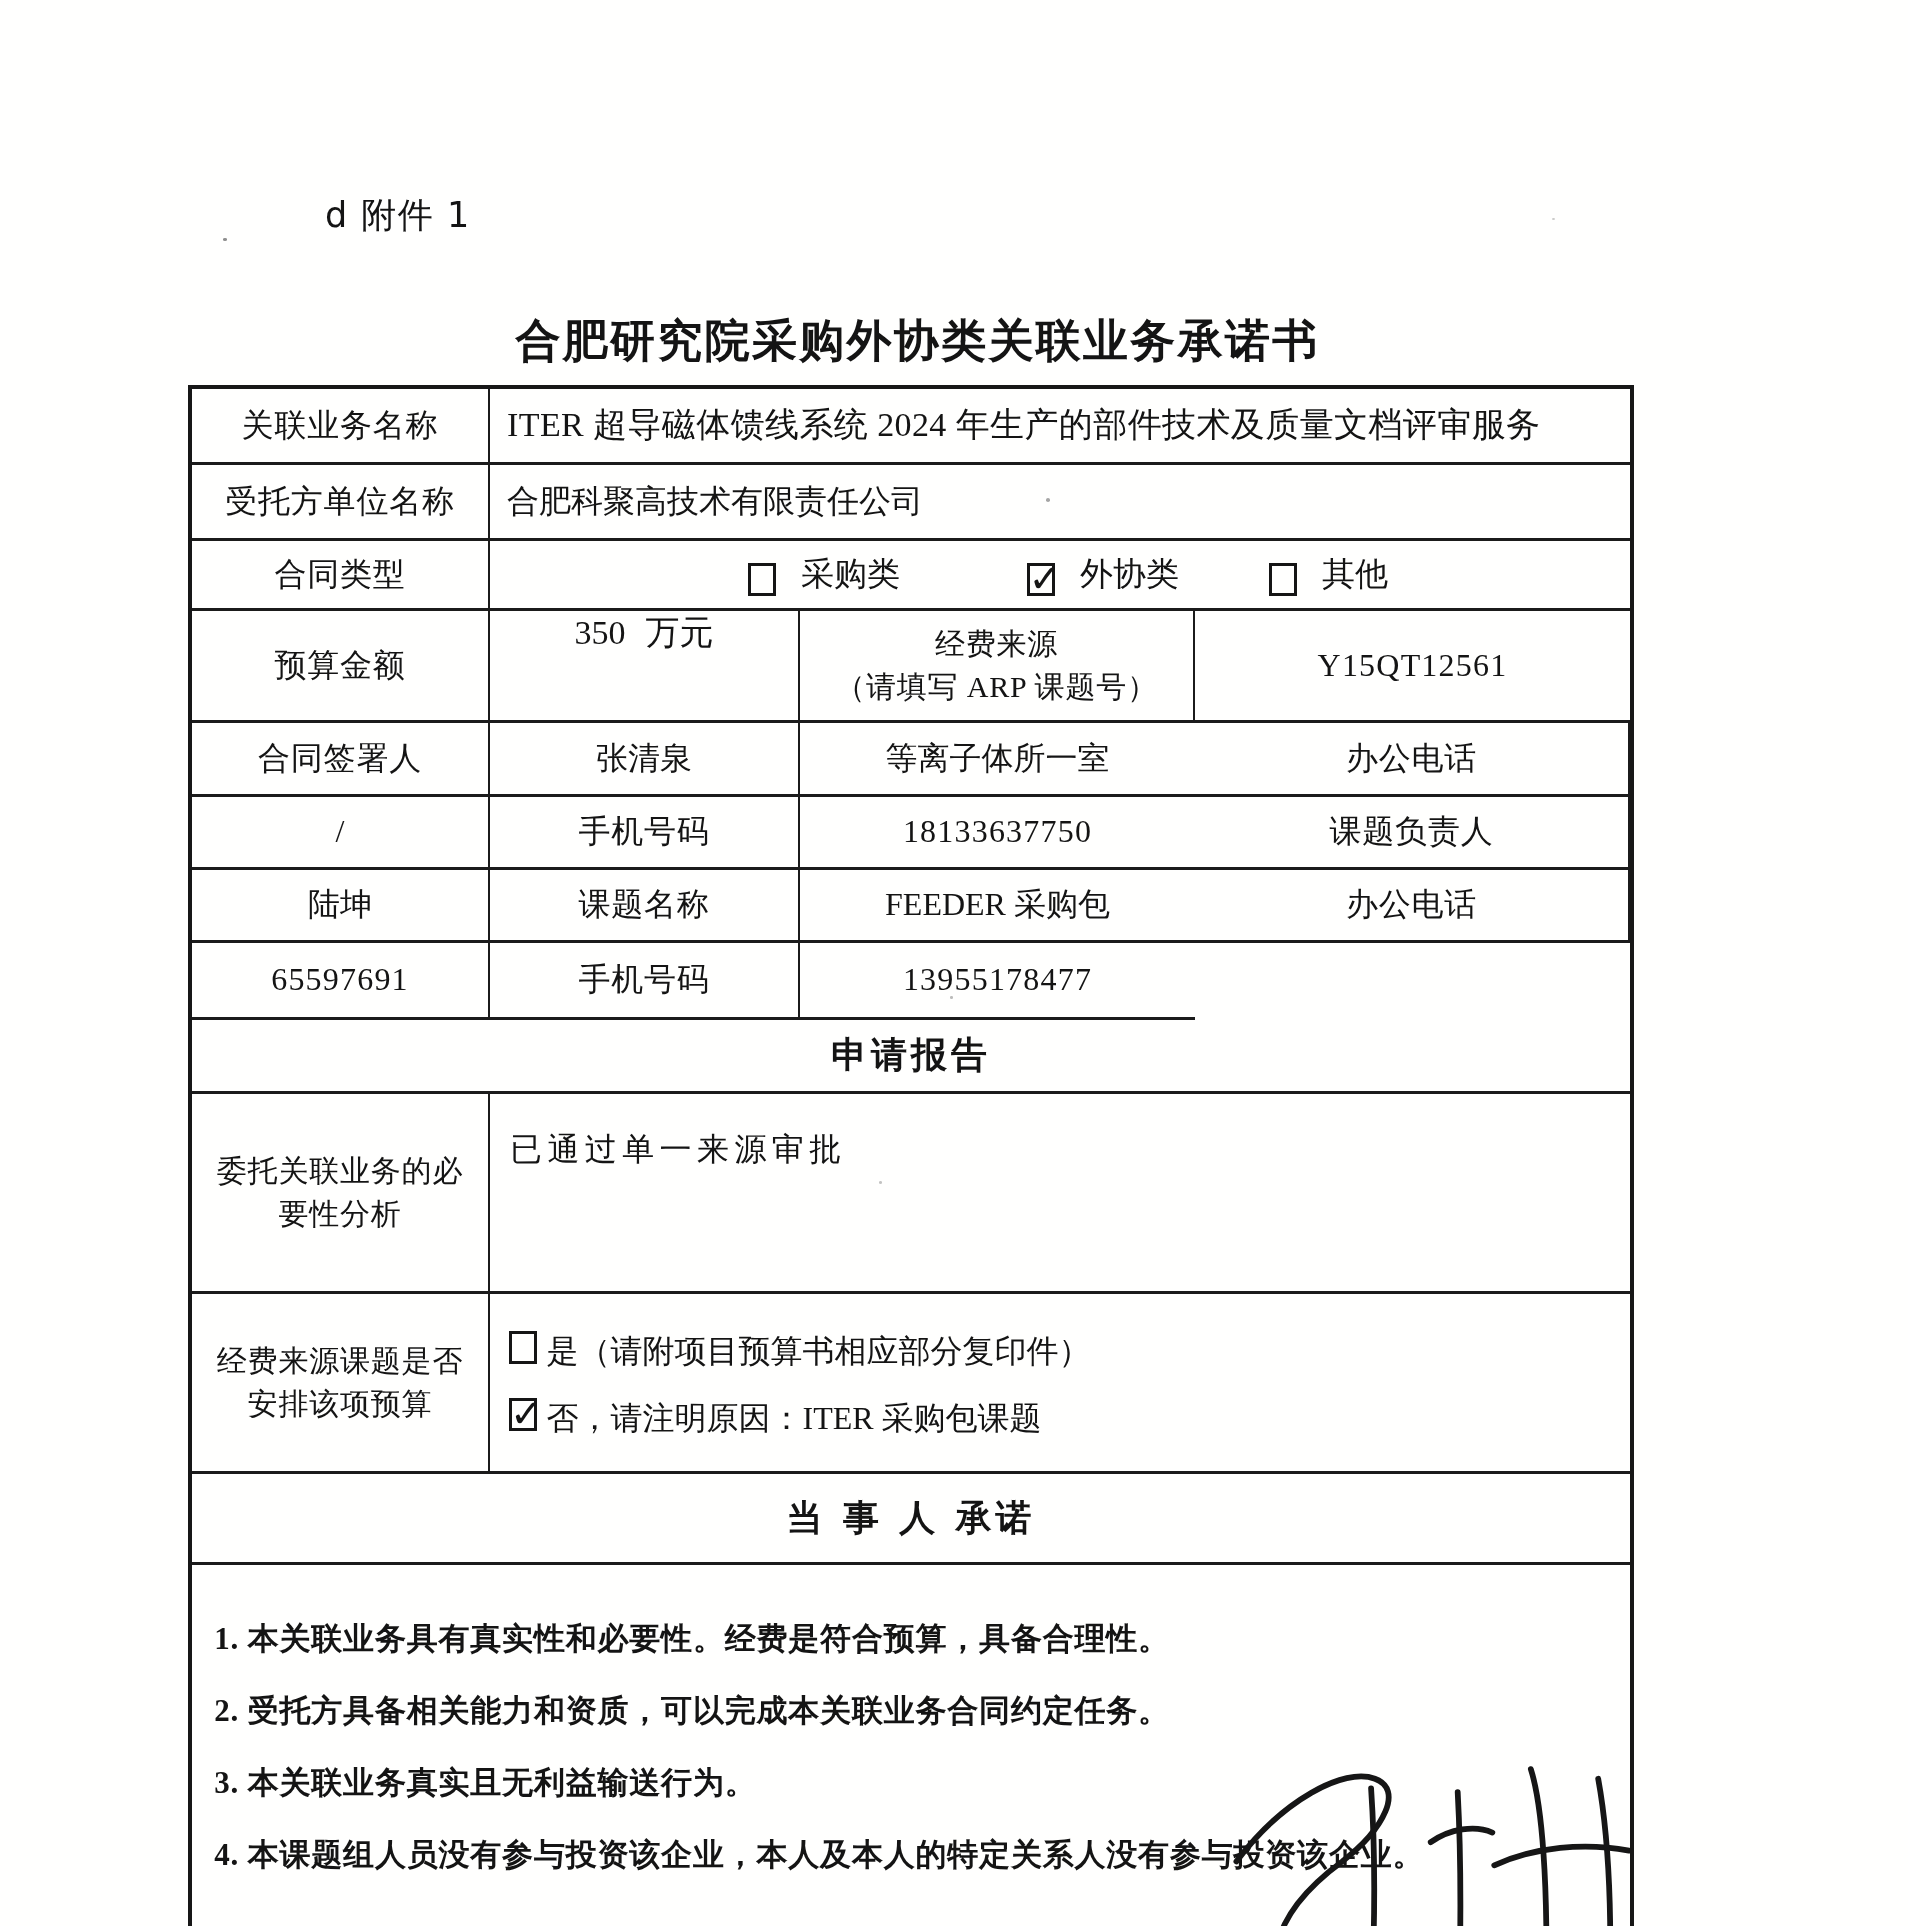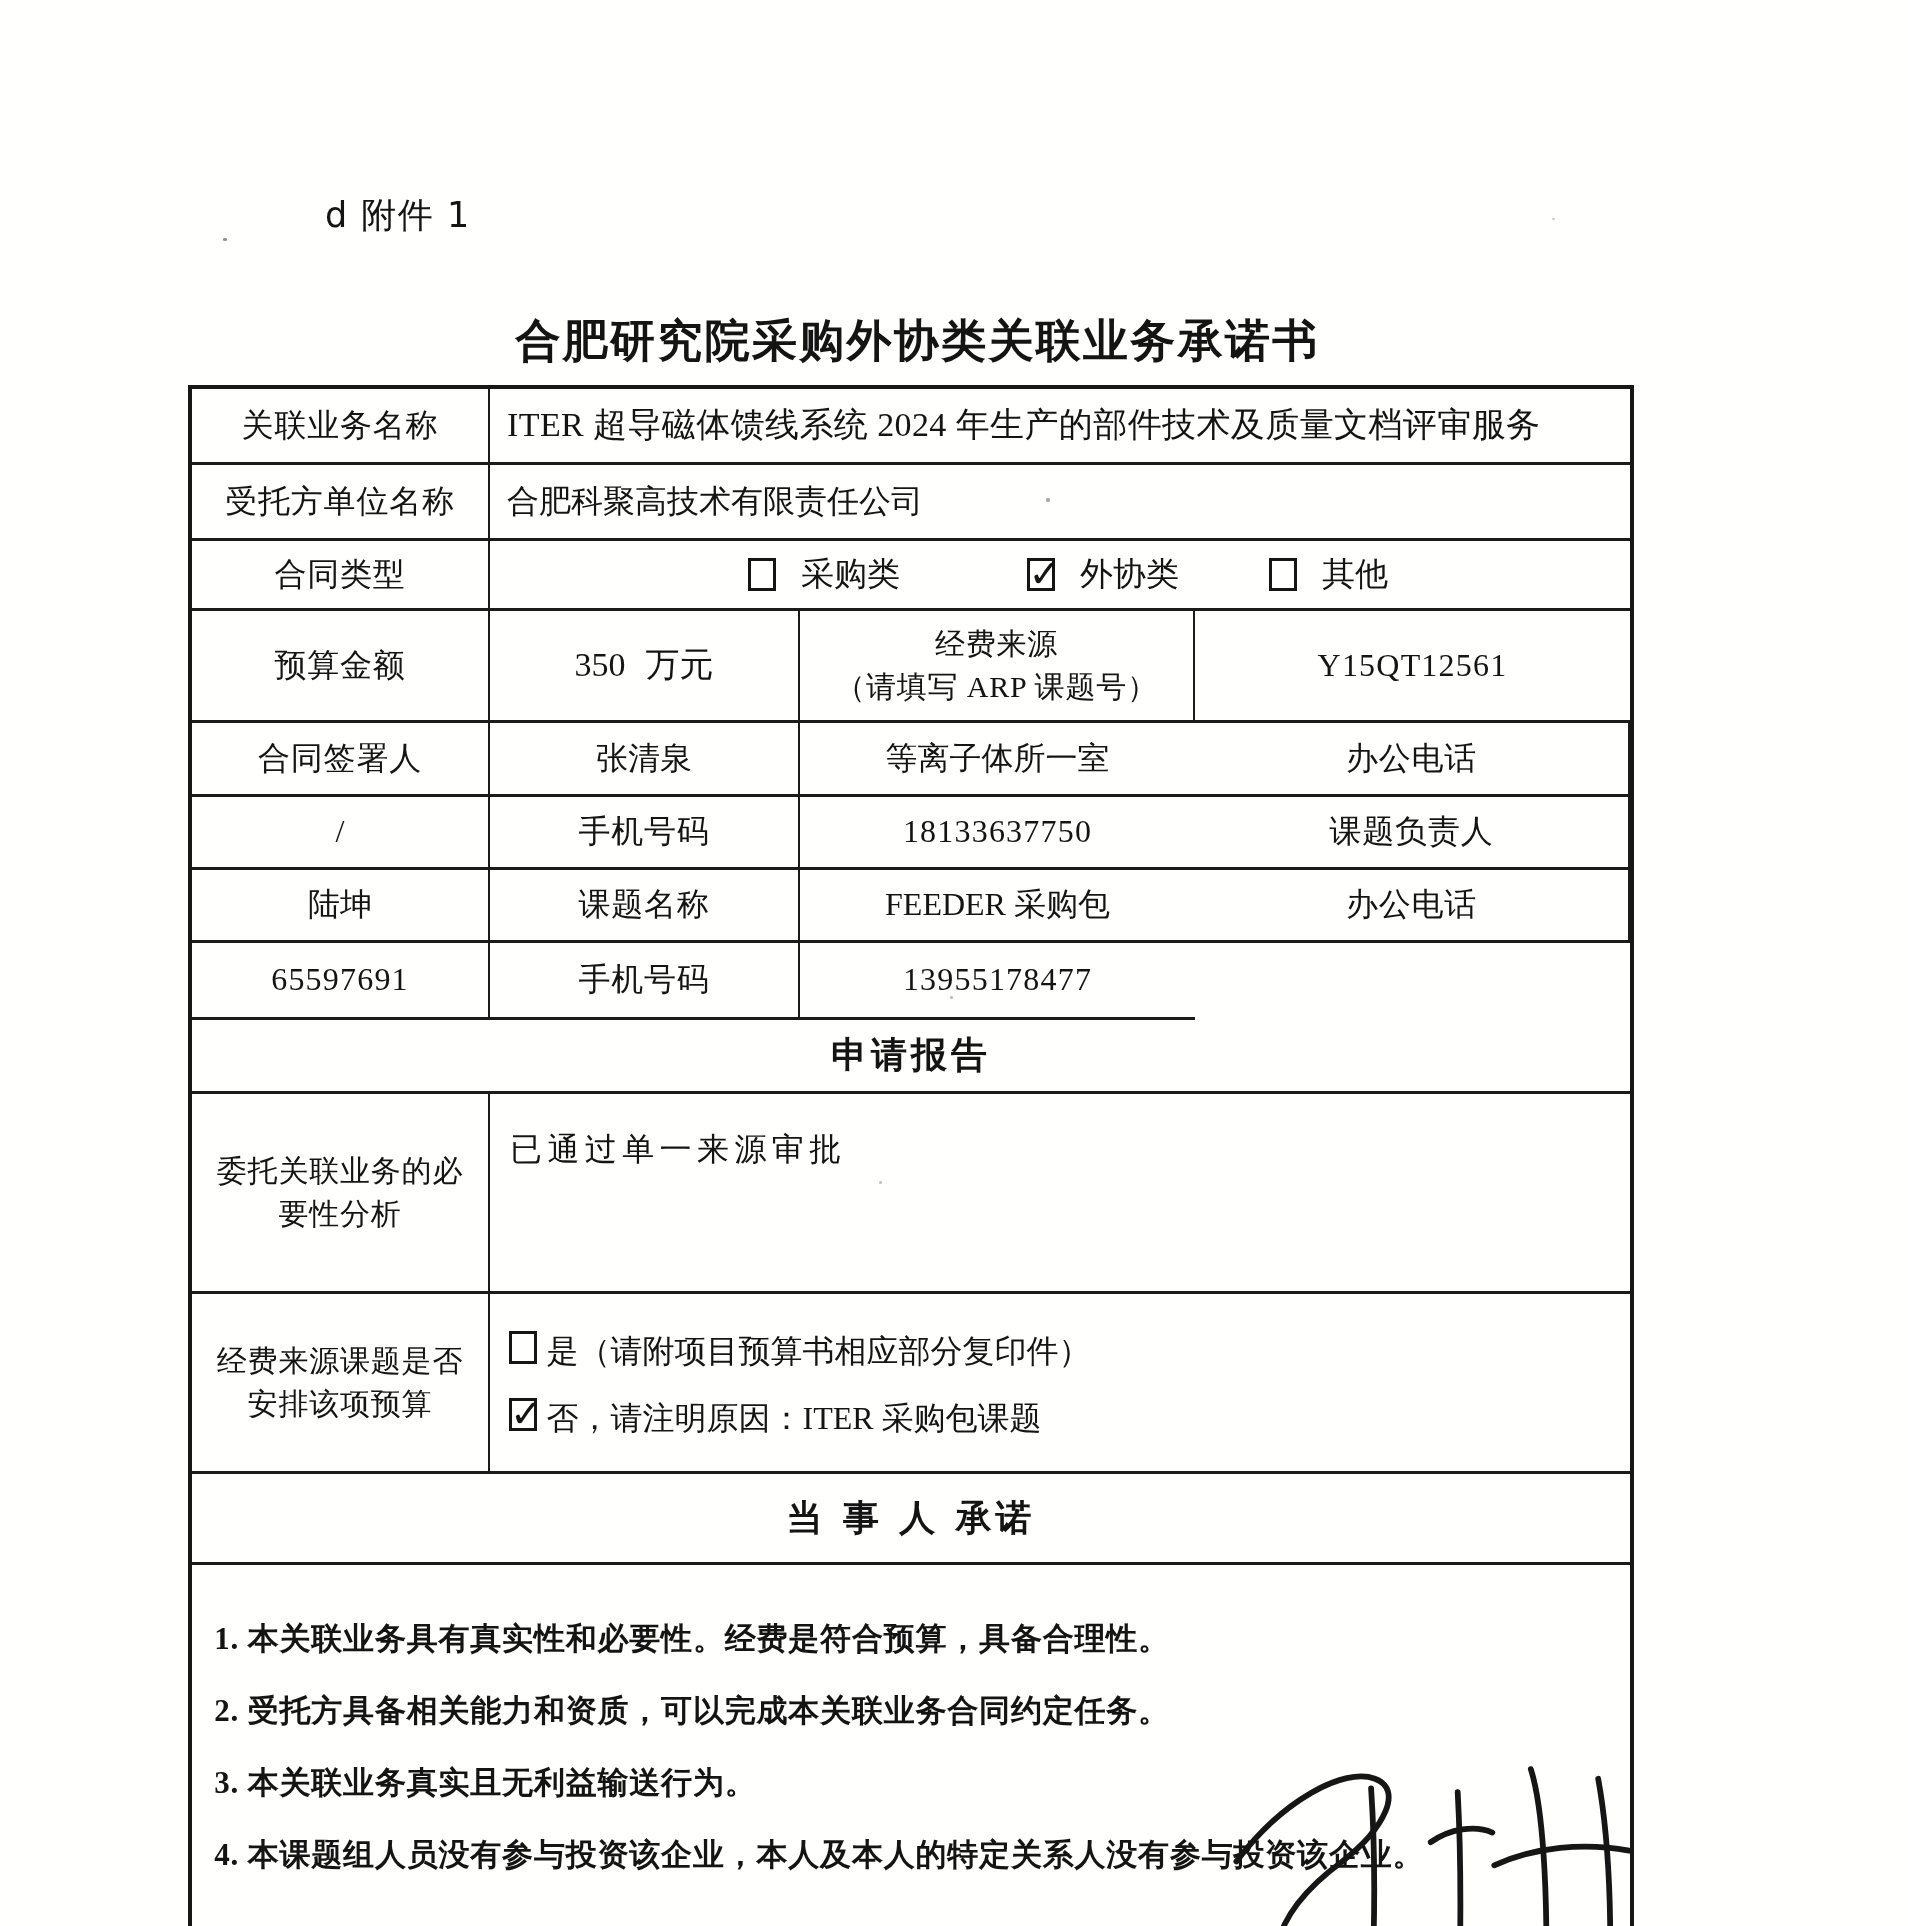--- a/index.html
+++ b/index.html
@@ -46,26 +46,26 @@
   }
   
   .cb{
     display:inline-block;width:28px;height:33px;border:3.5px solid #151515;
     box-sizing:border-box;position:relative;flex:none;
   }
   .cb .mark{
     position:absolute;left:-1.5px;top:-11.6px;font-family:"DejaVu Sans","Liberation Sans",sans-serif;
     font-size:39px;font-weight:700;color:#151515;
   }
-  .opt{display:inline-flex;align-items:center;gap:25px;font-size:33px}
+  .opt{display:inline-flex;align-items:flex-end;gap:25px;font-size:33px}
   .opt-row{display:flex;align-items:center;width:100%;padding-left:16px}
   .opt-g2{margin-left:127px}
   .opt-g3{margin-left:90px}
   
-  .budget-val{display:flex;align-items:center;gap:20px;font-size:34px}
+  .budget-val{display:flex;align-items:flex-start;gap:20px;font-size:34px}
   
   .nec-val{
     align-items:flex-start;justify-content:flex-start;
     padding:35px 0 0 20px;letter-spacing:5.4px;font-size:32px;
   }
   
   .arr-val{
     flex-direction:column;align-items:flex-start;justify-content:flex-start;
     padding:37px 0 0 18.5px;gap:25.4px;font-size:32px;
   }

